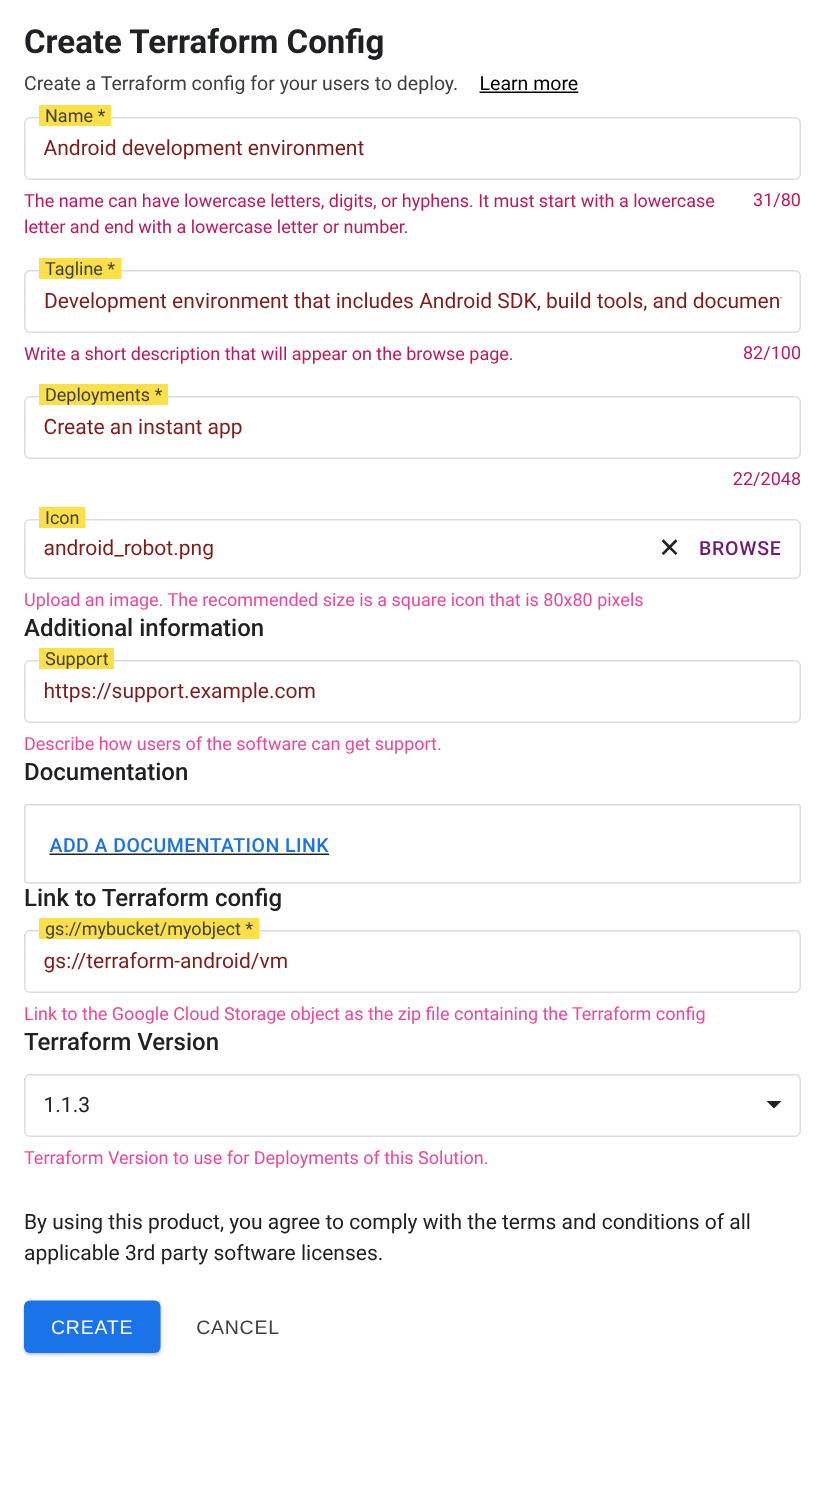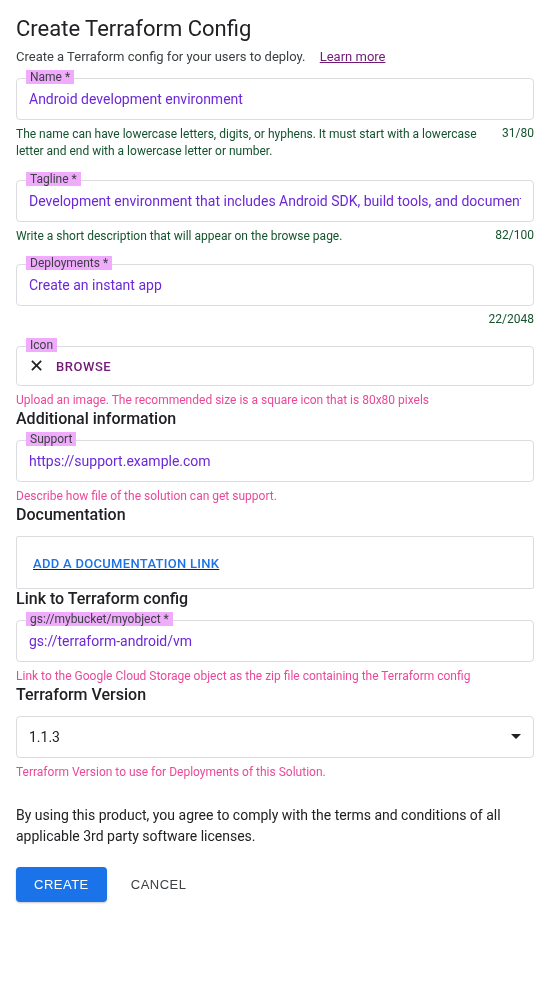--- a/index.html
+++ b/index.html
@@ -3,50 +3,50 @@
   <meta charset="utf-8">
   <style>
     * { box-sizing: border-box; margin: 0; padding: 0; }
     body {
       font-family: Roboto, "Helvetica Neue", Arial, sans-serif;
       color: #202124;
       padding: 16px;
       width: 550px;
       background: #fff;
     }
-    h1 { font-size: 22px; font-weight: 400; margin-bottom: 8px; }
+    h1 { font-size: 22px; font-weight: 700; margin-bottom: 8px; }
     h2 { font-size: 16px; font-weight: 500; margin-bottom: 12px; }
     .subtitle { font-size: 13px; color: #3c4043; margin-bottom: 14px; }
-    .subtitle a { color: #701a75; text-decoration: underline; padding-left: 11px; }
+    .subtitle a { color: #000000; text-decoration: underline; padding-left: 11px; }
     .field-wrap { position: relative; margin-top: 10px; }
     .field-label {
       position: absolute;
       top: -8px;
       left: 10px;
-      background: #f0abfc;
+      background: #fde047;
       padding: 0 4px;
       font-size: 12px;
       color: #3c4043;
     }
     .field-input {
       width: 100%;
       border: 1px solid #dadce0;
       border-radius: 4px;
       padding: 12px 12px;
       font-size: 14px;
-      color: #6d28d9;
+      color: #7f1d1d;
       font-family: inherit;
     }
     .helper-row {
       display: flex;
       justify-content: space-between;
       gap: 12px;
       margin-top: 6px;
       font-size: 12px;
-      color: #14532d;
+      color: #be185d;
     }
     .helper-text { flex: 1; line-height: 1.4; }
     .helper-count { white-space: nowrap; }
     .icon-field-wrap {
       border: 1px solid #dadce0;
       border-radius: 4px;
       padding: 10px 12px;
       display: flex;
       align-items: center;
       gap: 12px;
@@ -160,32 +160,33 @@
   <input class="field-input" type="text" value="Create an instant app" style="">
 </div>
 <div class="helper-row">
   <span class="helper-text"></span>
   <span class="helper-count">22/2048</span>
 </div>
 
 <div class="field-wrap section-gap">
   <span class="field-label">Icon</span>
   <div class="icon-field-wrap">
+    <input class="field-input" type="text" style="border: none; padding: 0px;" value="android_robot.png">
     <span class="close-btn">✕</span>
     <span class="browse-btn">BROWSE</span>
   </div>
 </div>
 <div class="helper-below">Upload an image. The recommended size is a square icon that is 80x80 pixels</div>
 
 <h2>Additional information</h2>
 <div class="field-wrap">
   <span class="field-label">Support</span>
   <input class="field-input" type="text" value="https://support.example.com" style="">
 </div>
-<div class="helper-below">Describe how file of the solution can get support.</div>
+<div class="helper-below">Describe how users of the software can get support.</div>
 
 <h2>Documentation</h2>
 <div class="doc-link-box">
   <span class="doc-link-btn">ADD A DOCUMENTATION LINK</span>
 </div>
 
 <h2>Link to Terraform config</h2>
 <div class="field-wrap">
   <span class="field-label">gs://mybucket/myobject *</span>
   <input class="field-input" type="text" value="gs://terraform-android/vm" style="">

